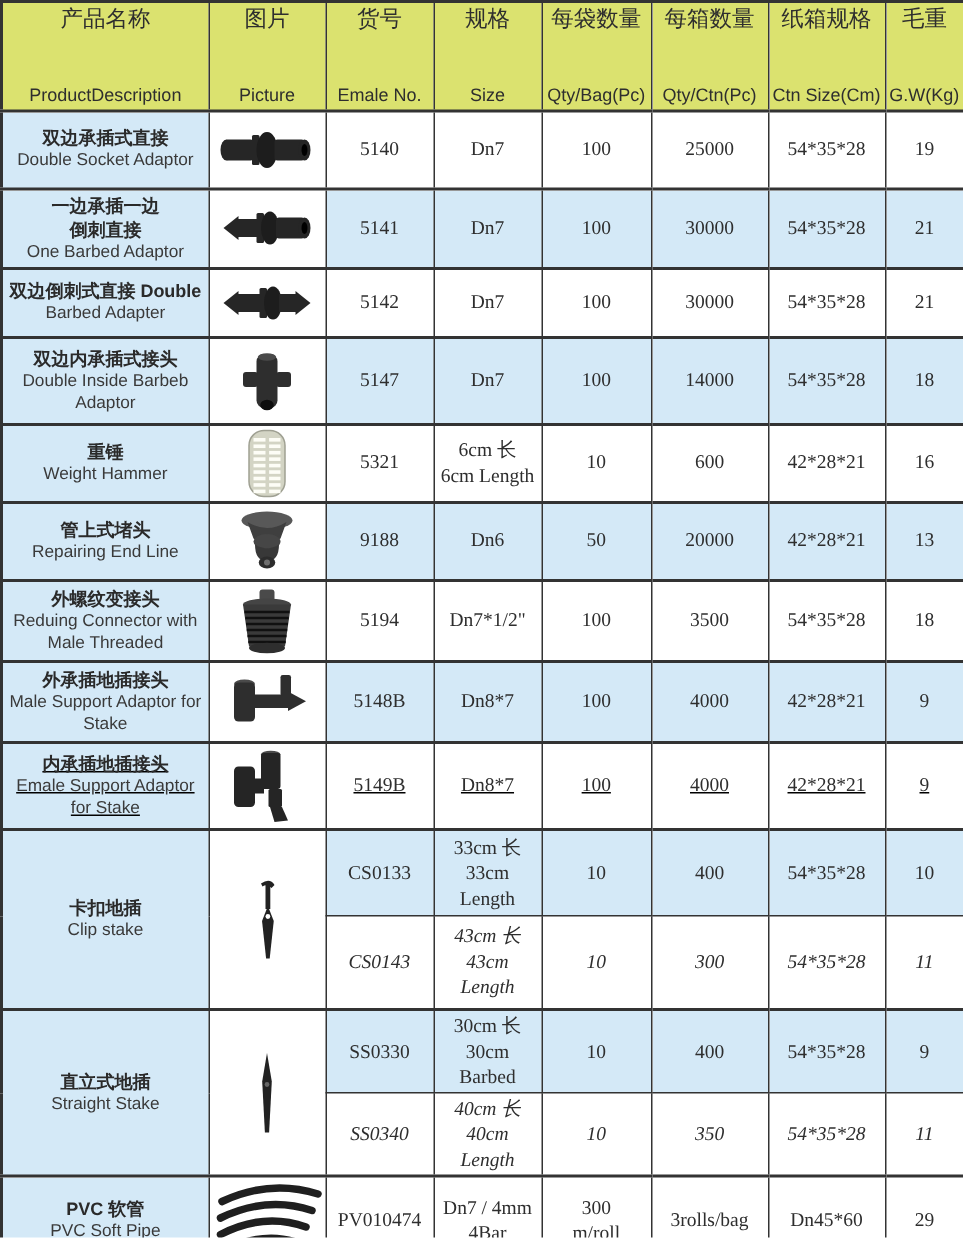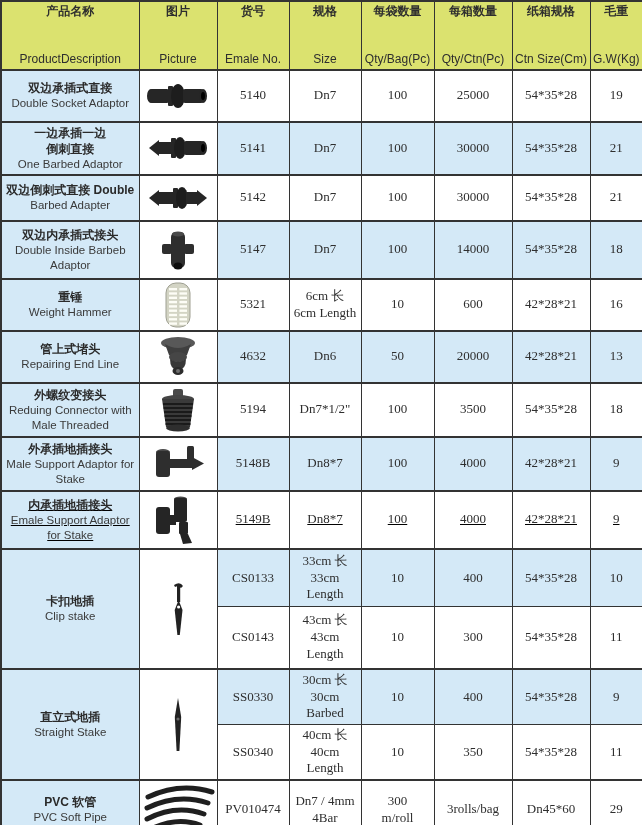--- a/index.html
+++ b/index.html
@@ -8,24 +8,24 @@
     --cell-white:#ffffff;
     --border-dark:#333333;
     --border-light:#9aa5ad;
     --text-dark:#2e2e2e;
   }
   html,body{margin:0;padding:0;background:#fff;}
   body{width:642px;height:825px;overflow:hidden;font-family:"Liberation Sans",sans-serif;}
   table{border-collapse:collapse;table-layout:fixed;width:642px;border:2px solid var(--border-dark);}
   td,th{border:1px solid var(--border-dark);padding:1px 2px;text-align:center;vertical-align:middle;overflow:hidden;background:var(--cell-white);}
   thead th{background:var(--header-bg);height:53px;border-bottom-width:2px;}
-  .h-zh{font-size:12px;font-weight:bold;color:var(--text-dark);line-height:1.35;}
+  .h-zh{font-size:15px;font-weight:normal;color:var(--text-dark);line-height:1.35;}
   .h-en{font-size:12px;font-weight:normal;color:var(--text-dark);line-height:1.3;margin-top:33px;}
   tr.group-start td{border-top-width:2px;}
-  tr.sub-row td{border-top:1px solid var(--border-light);}
+  tr.sub-row td{border-top:1px solid var(--border-light);font-style:italic;}
   tr.shade td{background:var(--row-blue);}
   td.desc-cell{background:var(--row-blue);}
   tr.shade td.pic-cell, td.pic-cell{background:var(--cell-white);}
   .desc-zh{font-size:12px;font-weight:bold;color:#2a2a2a;line-height:1.35;}
   .desc-en{font-size:11.5px;font-weight:normal;color:#3a3a3a;line-height:1.3;}
   .data-line{font-family:"Liberation Serif",serif;font-size:13px;color:var(--text-dark);line-height:1.3;}
   td.pic-cell svg{display:block;margin:0 auto;}
 </style>
 </head>
 <body>
@@ -279,21 +279,21 @@
                 <ellipse cx="25" cy="10" rx="17" ry="6" fill="#585858"></ellipse>
                 <path d="M12,11 Q25,19 38,11 L34,22 Q25,27 16,22 Z" fill="#3f3f3f"></path>
                 <ellipse cx="25" cy="24" rx="9" ry="5" fill="#464646"></ellipse>
                 <path d="M17,26 Q17,37 25,37 Q33,37 33,26 Q25,31 17,26 Z" fill="#383838"></path>
                 <ellipse cx="25" cy="38" rx="5.5" ry="4" fill="#2c2c2c"></ellipse>
                 <circle cx="25" cy="38" r="2" fill="#6e6e6e"></circle>
               </g>
             </svg>
           </td>
           <td>
-            <div class="data-line">4632</div>
+            <div class="data-line">9188</div>
           </td>
           <td>
             <div class="data-line">Dn6</div>
           </td>
           <td>
             <div class="data-line">50</div>
           </td>
           <td>
             <div class="data-line">20000</div>
           </td>

